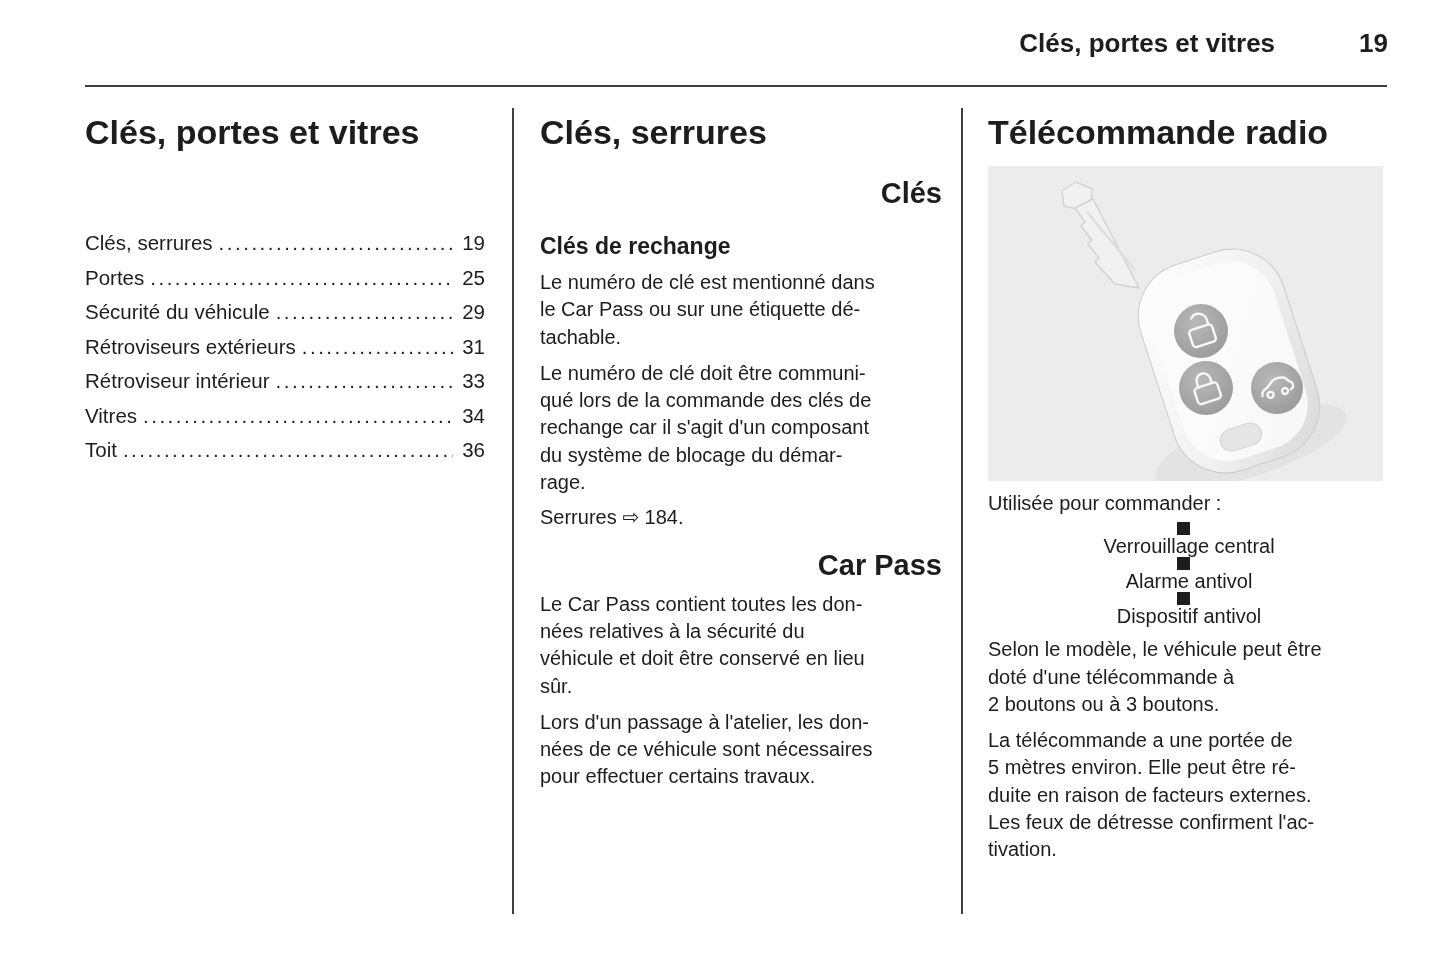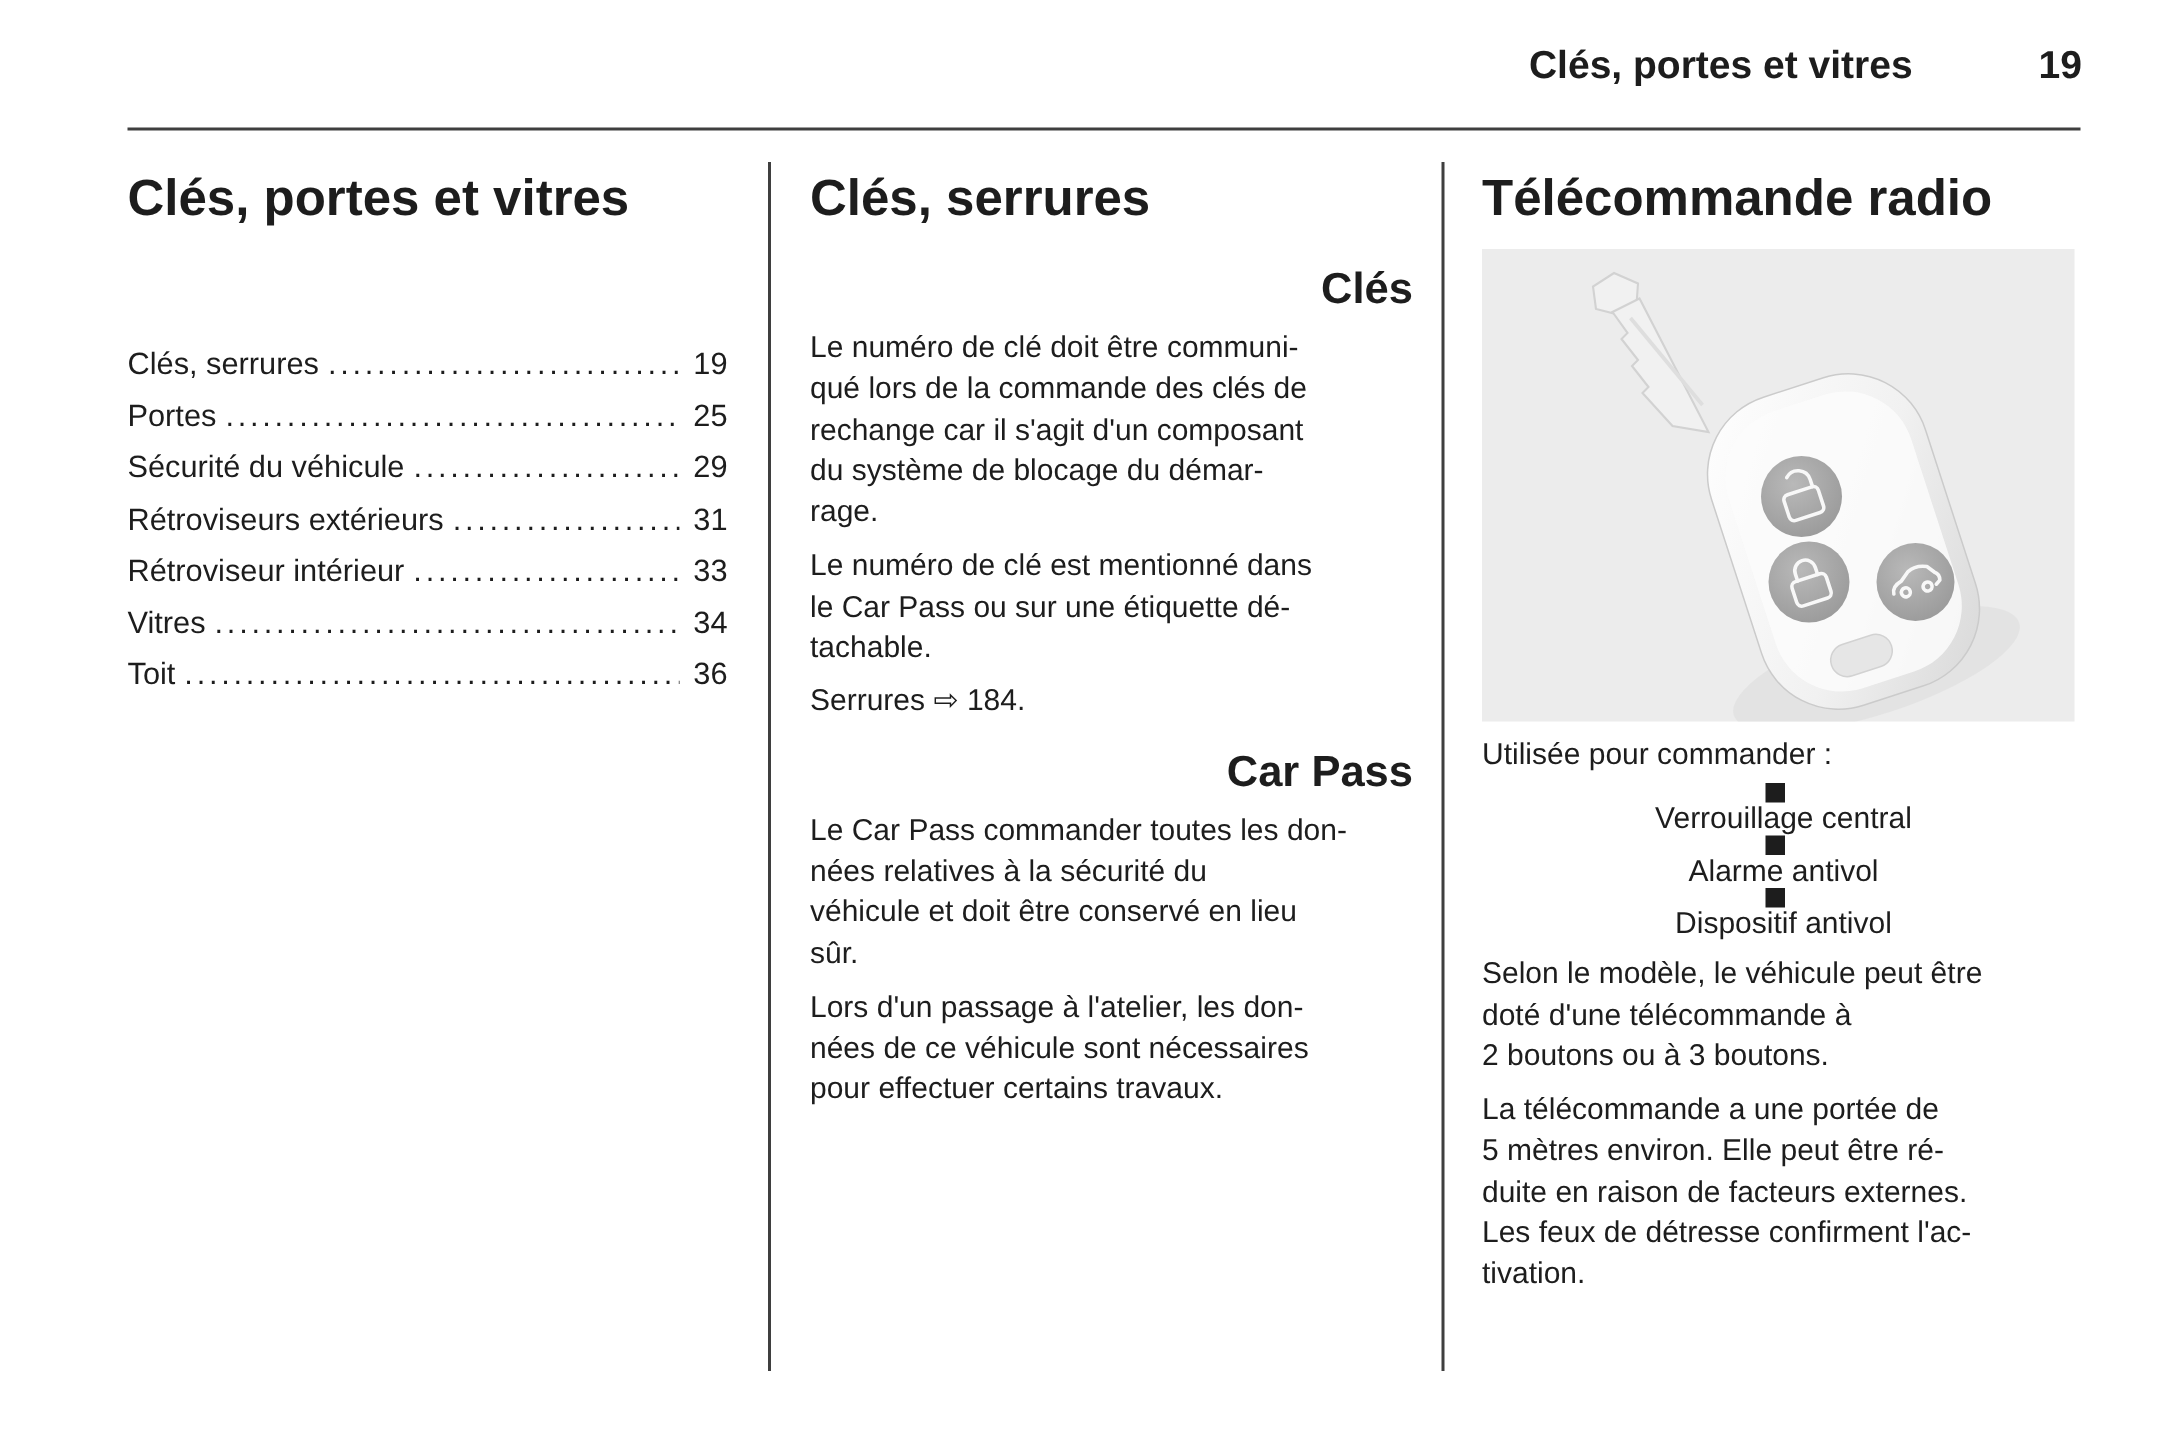--- a/index.html
+++ b/index.html
@@ -109,31 +109,32 @@
       <span class="toc-label">Toit</span>
       <span class="toc-leader"></span>
       <span class="toc-page">36</span>
     </div>
   </div>
 </div>
 
 <div class="col" id="col-middle">
   <h2 class="h2">Clés, serrures</h2>
   <h3 class="h3">Clés</h3>
+  <h4 class="h4 mt">Clés de rechange</h4>
+  <p class="body">Le numéro de clé est mentionné dans
+le Car Pass ou sur une étiquette dé-
+tachable.</p>
   <p class="body">Le numéro de clé doit être communi-
 qué lors de la commande des clés de
 rechange car il s'agit d'un composant
 du système de blocage du démar-
 rage.</p>
-  <p class="body">Le numéro de clé est mentionné dans
-le Car Pass ou sur une étiquette dé-
-tachable.</p>
   <p class="body ref"><span>Serrures</span> <span>⇨</span> <span>184.</span></p>
   <h3 class="h3 mt">Car Pass</h3>
-  <p class="body">Le Car Pass commander toutes les don-
+  <p class="body">Le Car Pass contient toutes les don-
 nées relatives à la sécurité du
 véhicule et doit être conservé en lieu
 sûr.</p>
   <p class="body">Lors d'un passage à l'atelier, les don-
 nées de ce véhicule sont nécessaires
 pour effectuer certains travaux.</p>
 </div>
 
 <div class="col" id="col-right">
   <h2 class="h2">Télécommande radio</h2>

